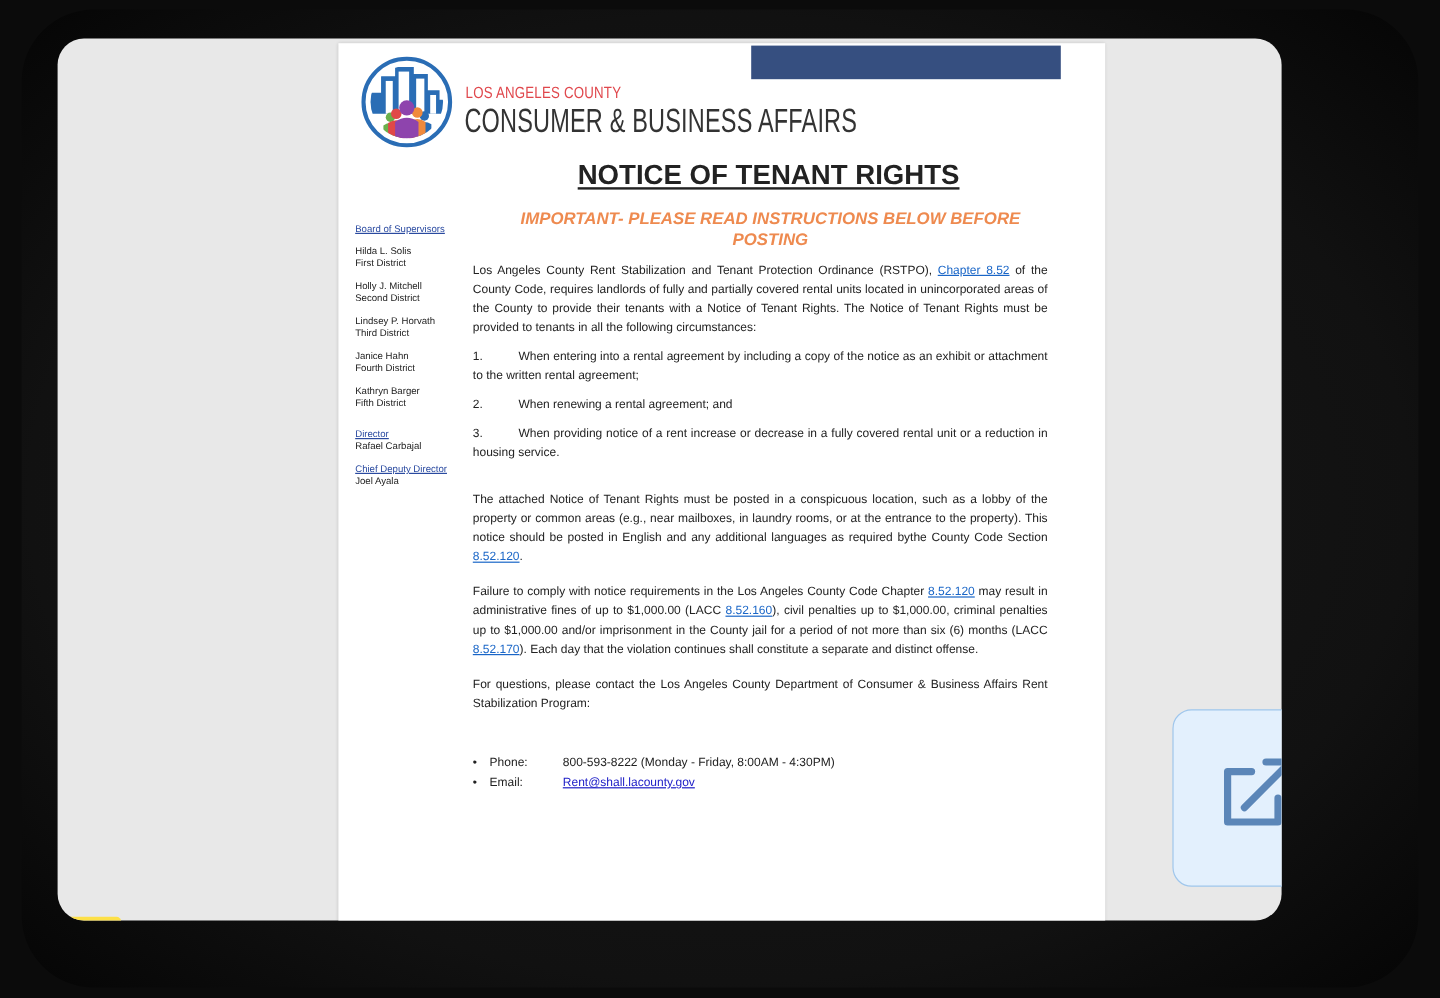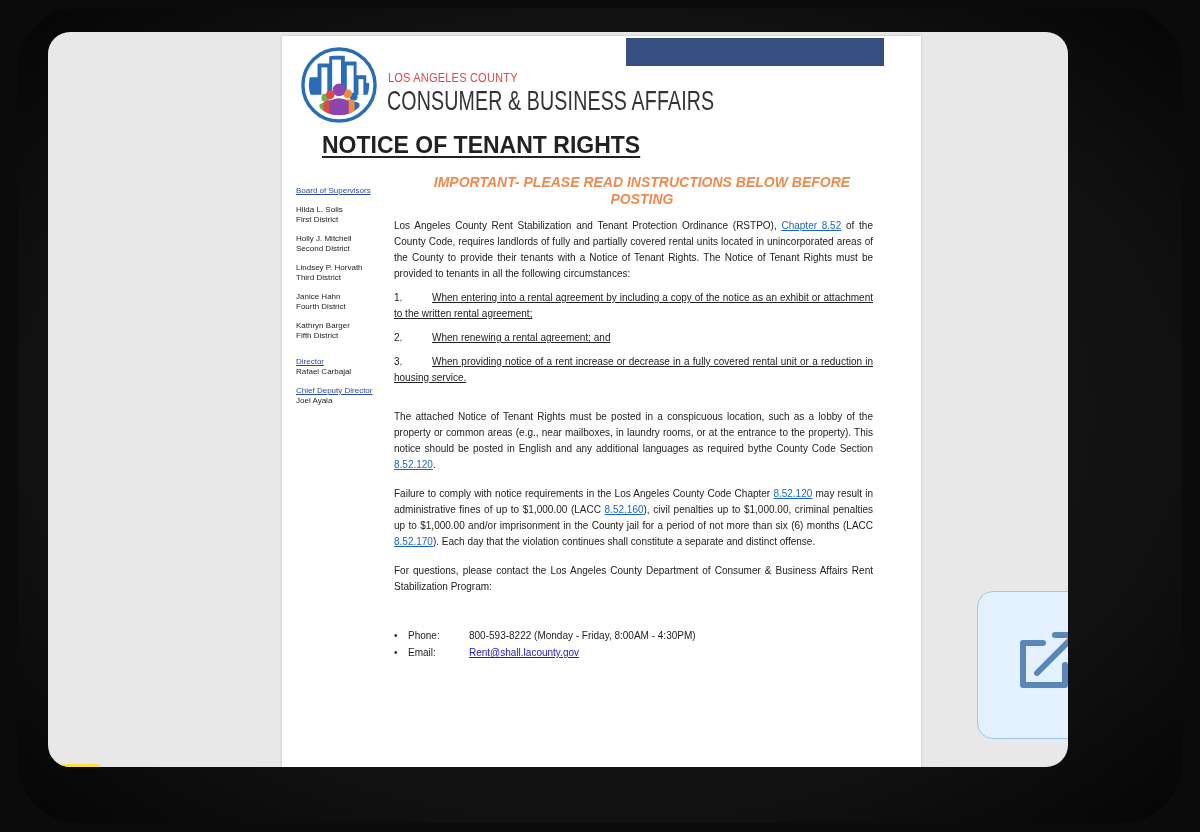--- a/index.html
+++ b/index.html
@@ -18,30 +18,30 @@
     background:#e8e8e8; border-radius:22px; overflow:hidden;
   }
   .page {
     position:absolute; left:234px; top:4px; width:639px; height:740px;
     background:#fff; box-shadow:0 0 3px rgba(0,0,0,0.18);
   }
   .blue-bar { position:absolute; left:344px; top:2px; width:258px; height:28px; background:#364f80; }
   .logo { position:absolute; left:18px; top:10px; width:78px; height:78px; }
   .org-top { position:absolute; left:106px; top:34px; font-size:13.5px; color:#e0474c; letter-spacing:0.2px; transform:scaleX(0.82); transform-origin:left; white-space:nowrap; }
   .org-main { position:absolute; left:105px; top:49px; font-size:28px; color:#333; transform:scaleX(0.70); transform-origin:left; white-space:nowrap; letter-spacing:0.2px; }
-  .title { position:absolute; left:0; right:0; top:96px; padding-left:40px; font-size:23px; font-weight:bold; color:#222; }
+  .title { position:absolute; left:0; right:0; top:96px; padding-left:78px; text-align:center; font-size:23px; font-weight:bold; color:#222; }
   .title span { text-decoration:underline; text-underline-offset:3px; }
   .subtitle { position:absolute; left:120px; width:480px; top:138px; text-align:center; font-size:14px; font-weight:bold; color:#ee8a4f; line-height:17px;font-style:italic; }
   .sidebar { position:absolute; left:14px; top:150px; width:95px; font-size:8px; color:#222; line-height:10px; }
   .sidebar .lnk { color:#2a4aa0; text-decoration:underline; }
   .sidebar .blk { margin-bottom:9px; }
   .body-text { position:absolute; left:112px; width:479px; top:182px; font-size:10px; color:#222; line-height:16px; }
   .body-text p { margin:0; text-align:justify; }
   .body-text a { color:#1a66c7; text-decoration:underline; }
-  .num-item { margin:0;text-decoration:underline; }
+  .num-item { margin:0; }
   .num-item .n { display:inline-block; width:38px; }
   .contact-list { margin:0; padding:0; list-style:none; }
   .contact-list li { position:relative; padding-left:14px; line-height:17px; }
   .contact-list li::before { content:"•"; position:absolute; left:0; top:0; }
   .contact-list .lab { display:inline-block; width:61px; }
   .contact-list a { color:#2020c8; text-decoration:underline; }
   .open-btn {
     position:absolute; left:929px; top:559px; width:148px; height:148px;
     background:#e3f0fd; border:1.5px solid #9fc6ec; border-radius:16px; box-sizing:border-box;
     display:flex; align-items:center; justify-content:center; cursor:pointer;

